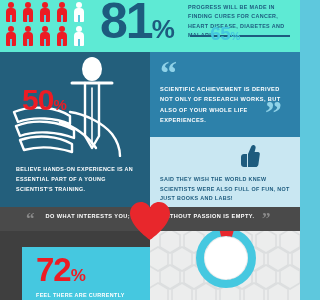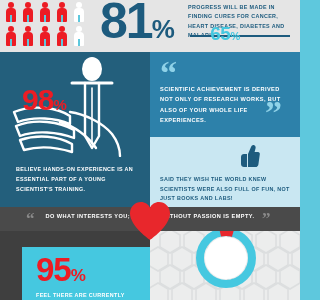--- a/index.html
+++ b/index.html
@@ -6,21 +6,21 @@
   html,body { width:300px; height:300px; overflow:hidden; }
   body {
     font-family:"Liberation Sans", sans-serif;
     background:#5ec8dd;
   }
   #page { position:relative; width:300px; height:300px; overflow:hidden; }
 
   
   .sec-top {
     position:absolute; left:0; top:0; width:300px; height:52px;
-    background:#e5e5e5;
+    background:#5eead4;
   }
   .people-grid {
     position:absolute; left:5px; top:2px;
     width:88px; height:46px;
   }
   .person {
     position:absolute; width:12px; height:20px;
   }
   .person .head {
     position:absolute; left:3px; top:0; width:6px; height:6px;
@@ -254,40 +254,40 @@
         <path d="M14 60 C34 52 58 56 70 64 L70 72 C56 66 34 64 18 70 Z"></path>
         <path d="M16 74 C36 66 60 70 74 78 L74 86 C58 80 36 78 20 84 Z"></path>
         <path d="M20 88 C38 82 58 84 72 92 L72 100 C56 95 38 94 24 98 Z"></path>
 
         <path d="M70 60 C84 62 102 70 112 82 C118 90 120 98 120 104"></path>
         <path d="M60 70 C74 74 88 84 96 96"></path>
       </g>
     </svg>
   </div>
 
-  <div class="stat98" style="top:85px;"><span>98</span><span class="pct">%</span></div>
+  <div class="stat98" style="top:85px;"><span>50</span><span class="pct">%</span></div>
 
   <div class="mid-left-text" style="top:164px;">BELIEVE HANDS-ON EXPERIENCE IS AN ESSENTIAL PART OF A YOUNG SCIENTIST'S TRAINING.</div>
 
   <div class="qmark qmark-open" style="top:56px;">“</div>
   <div class="quote-text" style="top:84px;">SCIENTIFIC ACHIEVEMENT IS DERIVED NOT ONLY OF RESEARCH WORKS, BUT ALSO OF YOUR WHOLE LIFE EXPERIENCES.</div>
   <div class="qmark qmark-close" style="top:96px;">”</div>
 
   <div class="thumb-icon" style="top:144px;">
     <svg width="22" height="24" viewBox="0 0 22 24">
       <path d="M6 10 L9 10 L9 23 L6 23 C4.3 23 3 21.7 3 20 L3 13 C3 11.3 4.3 10 6 10 Z" fill="#1d5b7e"></path>
       <path d="M10 10 L13 3 C13.6 1.3 15 0.6 16.3 1.2 C17.4 1.7 17.9 2.9 17.6 4 L16.6 8 L20 8 C21.2 8 22 9 21.8 10.2 L20.4 20.4 C20.2 21.9 19 23 17.5 23 L10 23 Z" fill="#1d5b7e"></path>
     </svg>
   </div>
   <div class="mid-right-text" style="top:175px;">SAID THEY WISH THE WORLD KNEW SCIENTISTS WERE ALSO FULL OF FUN, NOT JUST BOOKS AND LABS!</div>
 
   <div class="sec-bot">
     <div class="bot-left">
       <div class="cyan-box">
-        <div class="stat72"><span>95</span><span class="pct">%</span></div>
+        <div class="stat72"><span>72</span><span class="pct">%</span></div>
         <div class="bot-left-text">FEEL THERE ARE CURRENTLY</div>
       </div>
     </div>
 
     <div class="bot-right">
       <svg width="150" height="69" viewBox="0 0 150 69" style="position:absolute;left:0;top:0;">
         <g fill="none" stroke="#dcdedf" stroke-width="1.6">
           <polygon points="10,4 20,-2 30,4 30,16 20,22 10,16"></polygon>
           <polygon points="34,4 44,-2 54,4 54,16 44,22 34,16"></polygon>
           <polygon points="58,4 68,-2 78,4 78,16 68,22 58,16"></polygon>

